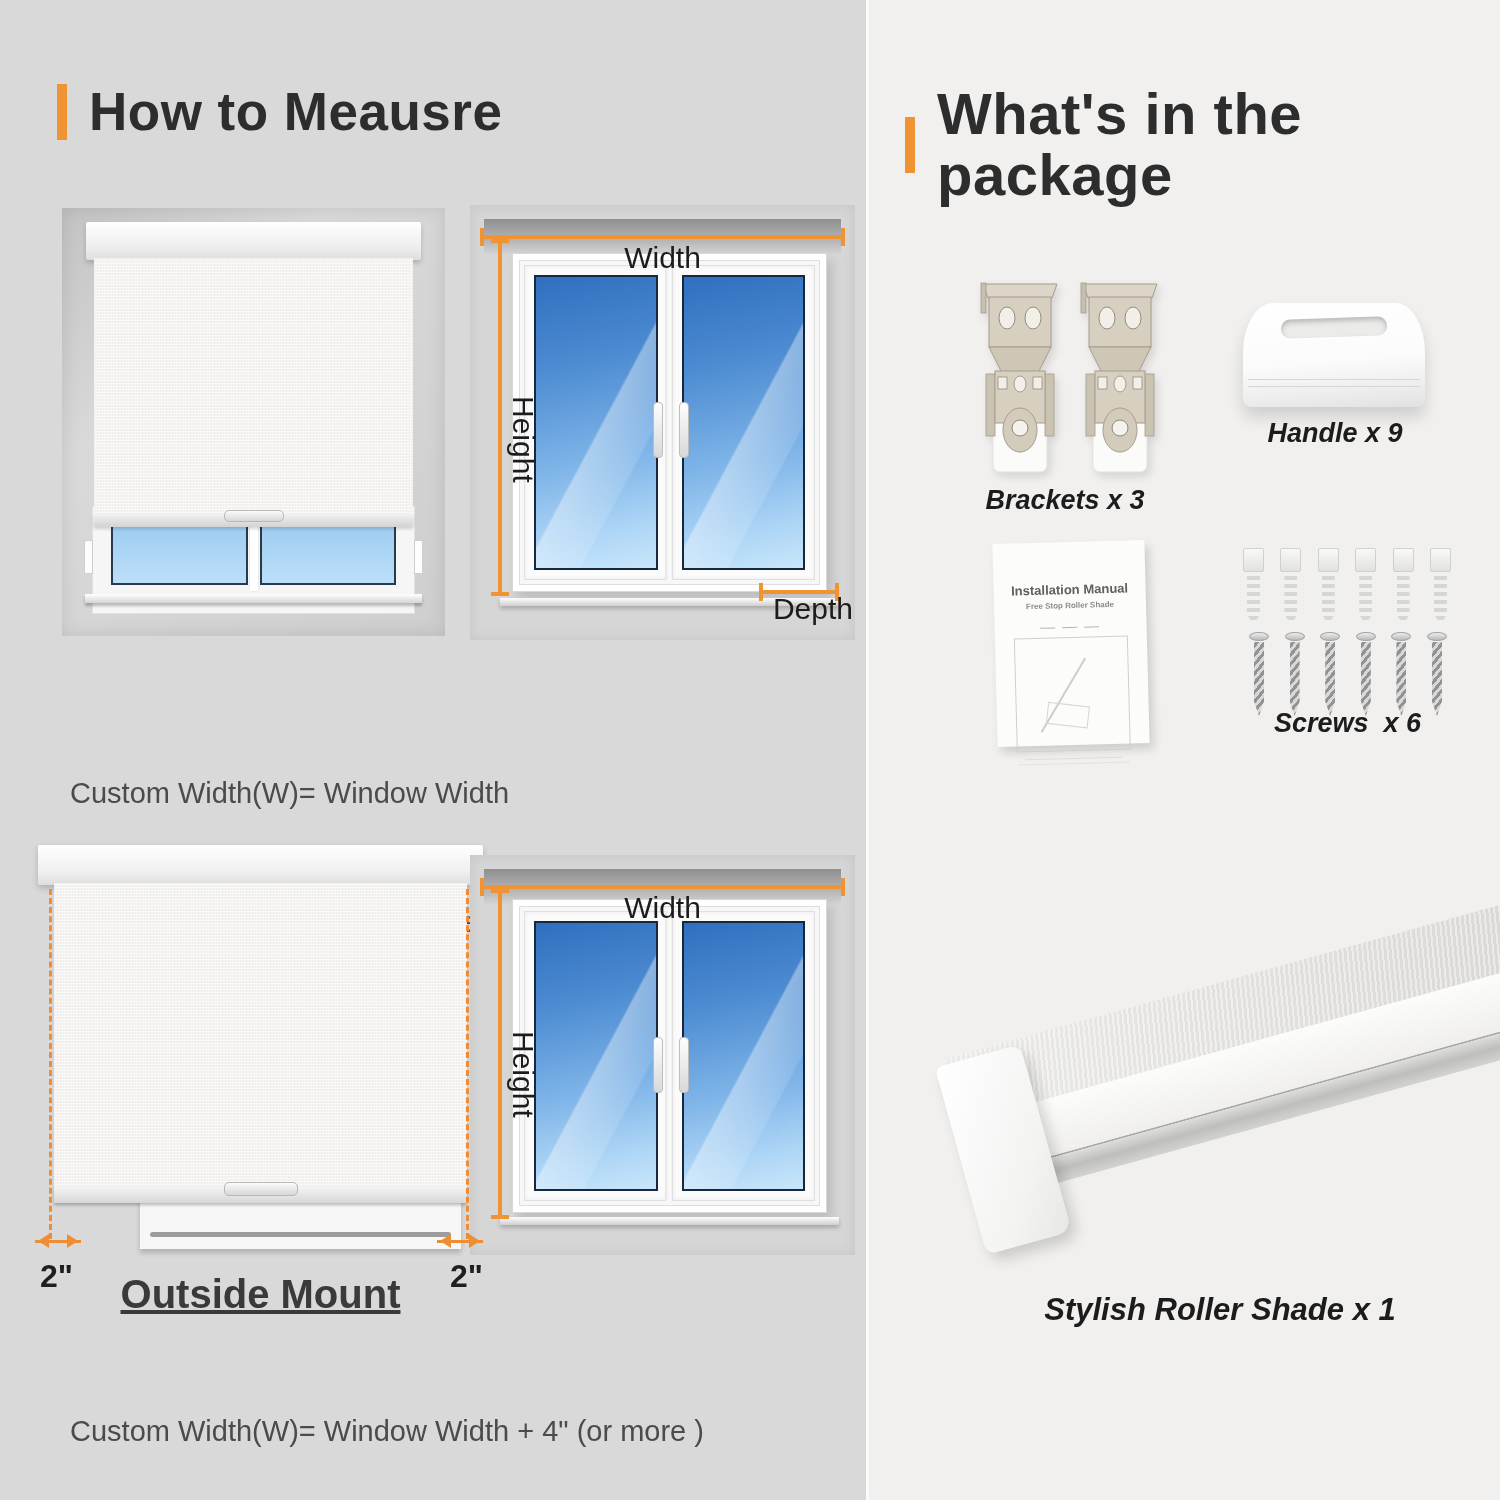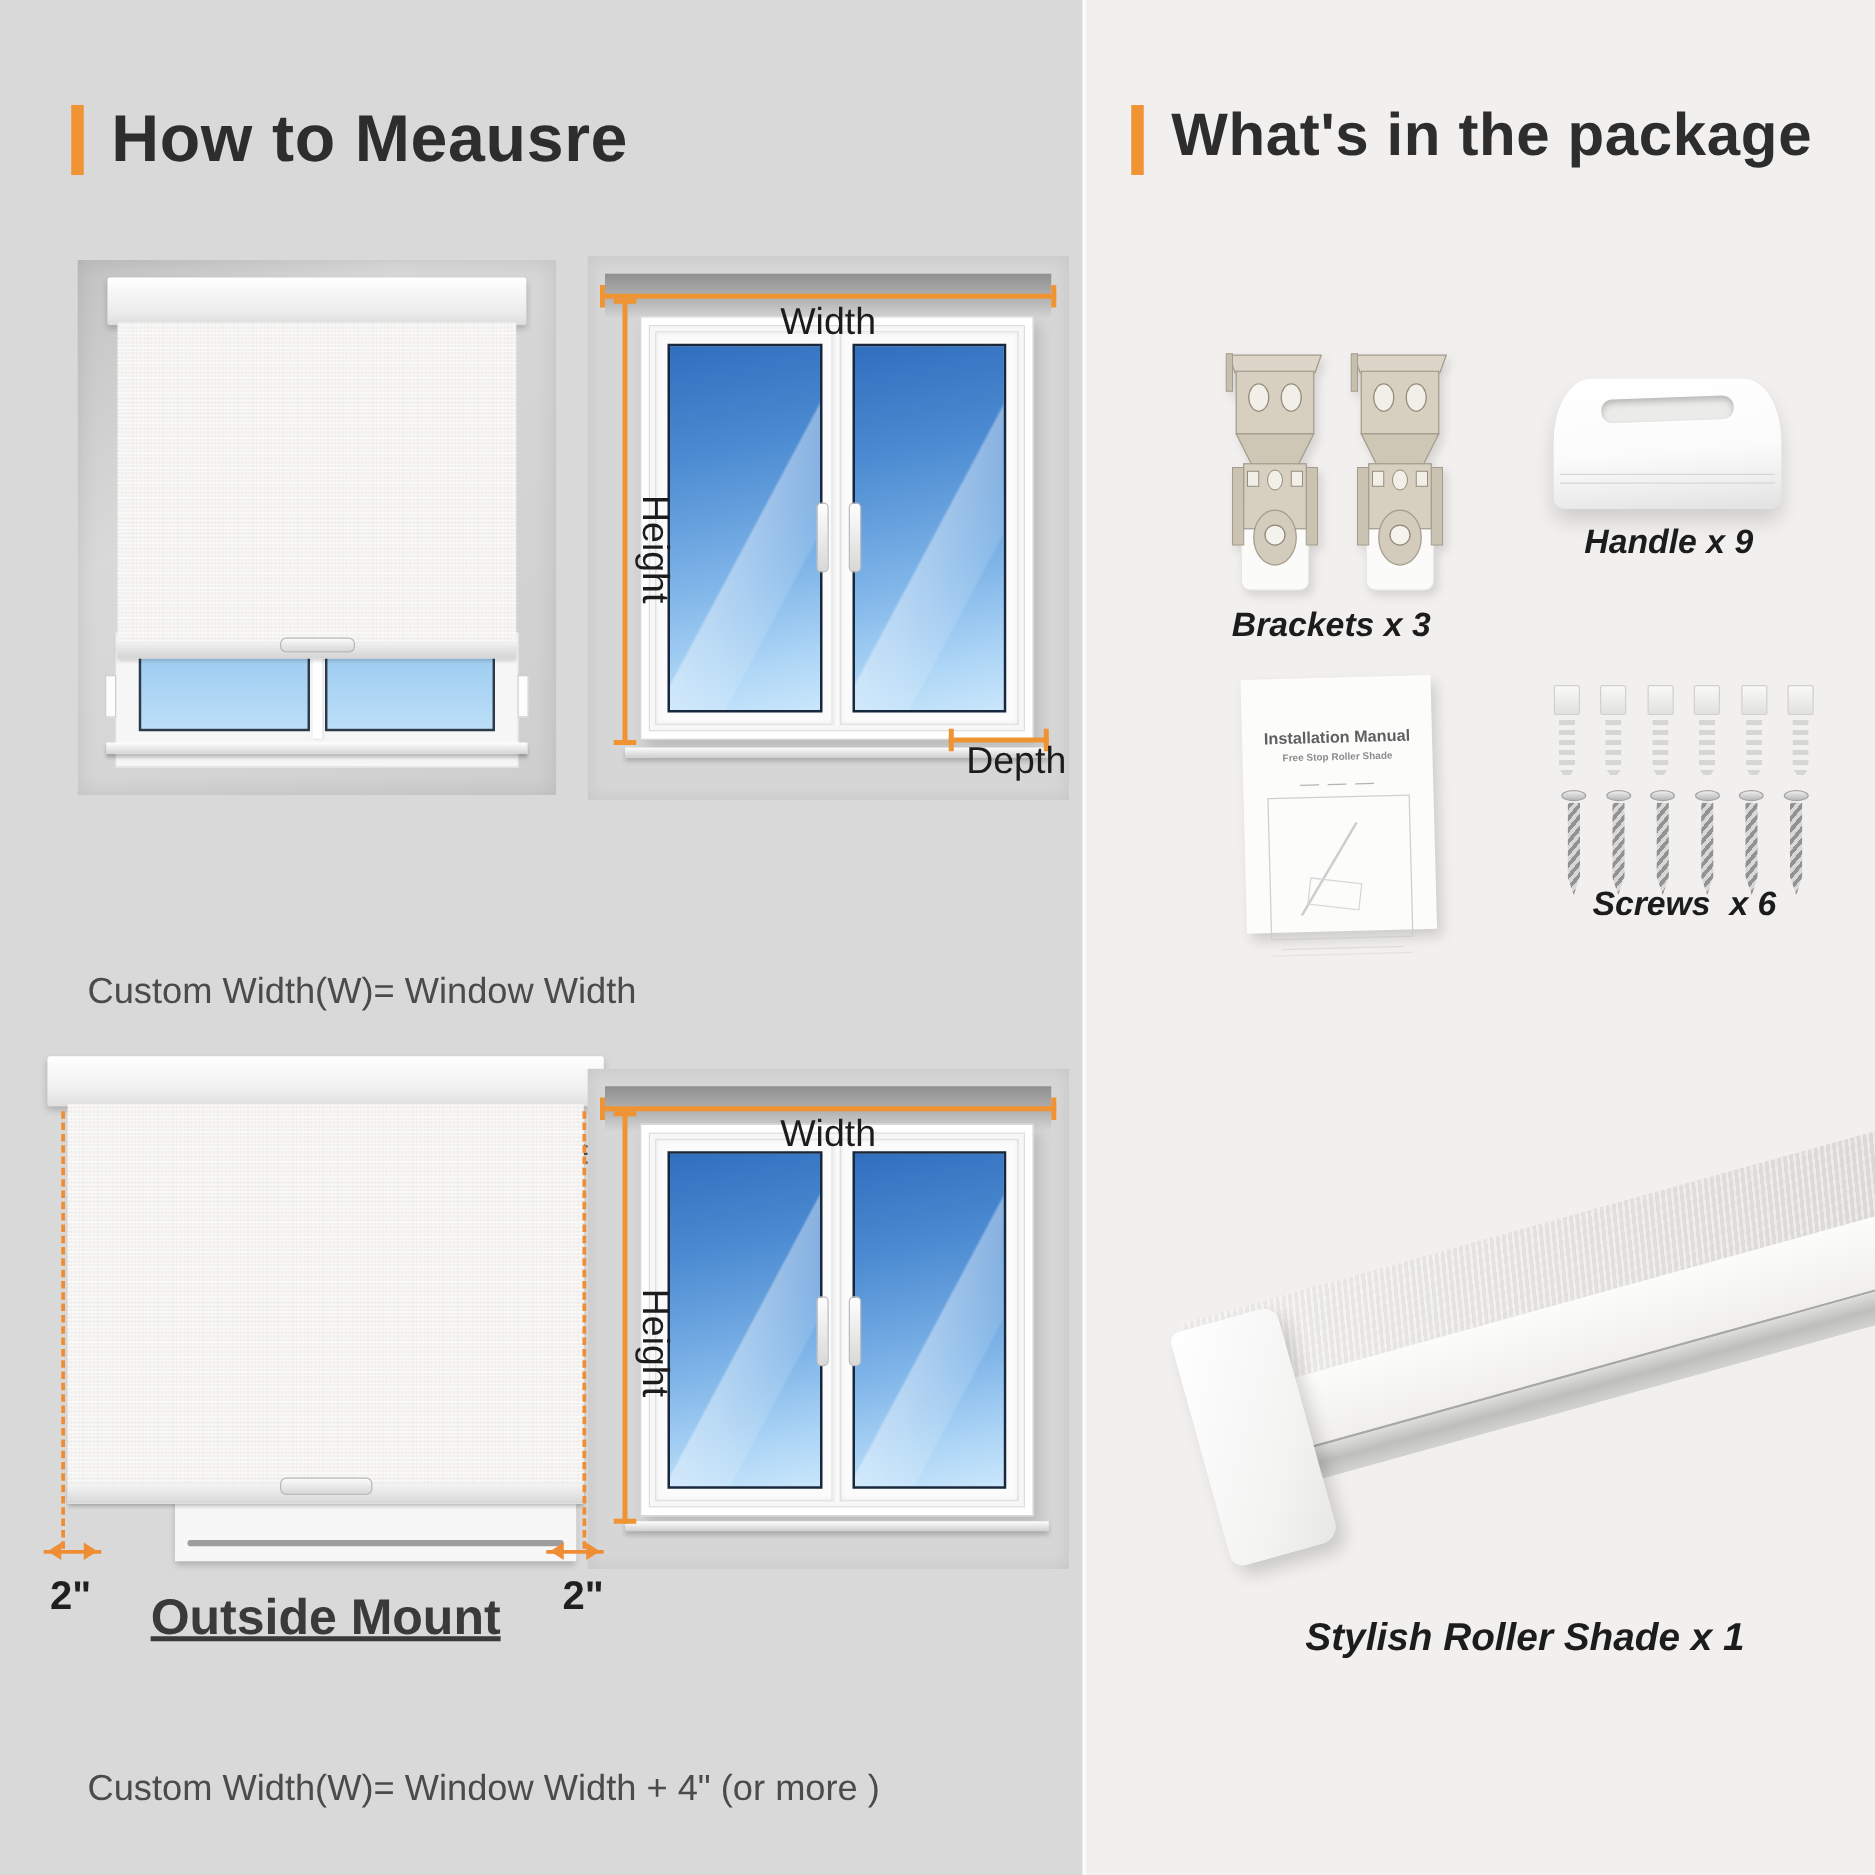--- a/index.html
+++ b/index.html
@@ -3,25 +3,25 @@
 <meta charset="utf-8">
 <style>
   :root{ --accent:#ef9333; --orange2:#ef8d35; }
   html,body{margin:0;padding:0;}
   .stage{position:relative;width:1500px;height:1500px;background:#d9d9d9;
          font-family:"Liberation Sans",sans-serif;overflow:hidden;}
   .right-bg{position:absolute;left:866px;top:0;width:634px;height:1500px;
             background:#f1f0ee;border-left:3px solid #fbfbfa;box-sizing:border-box;}
 
   
-  .sec-title{position:absolute;display:flex;align-items:flex-start;gap:22px;z-index:10;}
+  .sec-title{position:absolute;display:flex;align-items:center;gap:22px;z-index:10;}
   .accent-bar{width:10px;height:56px;background:var(--accent);flex:0 0 auto;}
   .sec-title h1{margin:0;font-weight:700;color:#2d2d2d;line-height:1.05;letter-spacing:.5px;}
   #left-title{left:57px;top:84px;} #left-title h1{font-size:53px;}
-  #right-title{left:905px;top:84px;} #right-title h1{font-size:48px;}
+  #right-title{left:905px;top:84px;} #right-title h1{font-size:58px;}
 
   
   .win-fig{position:absolute;width:385px;background:#d6d6d6;
            box-shadow:inset 0 0 14px rgba(0,0,0,.08);}
   .wf-shadow-top{position:absolute;left:14px;right:14px;top:14px;height:36px;
            background:linear-gradient(#8f8f8f,#b9b9b9 65%,rgba(214,214,214,0));}
   .wf-frame{position:absolute;left:42px;right:28px;top:48px;bottom:48px;background:#f7f7f7;
            border:1px solid #d8d8d8;
            box-shadow:inset 0 0 0 6px #ffffff,inset 0 0 0 7px #dedede,5px 7px 10px rgba(0,0,0,.12);}
   .wf-sash{position:absolute;top:11px;bottom:11px;width:calc(50% - 15px);background:#fbfbfb;

